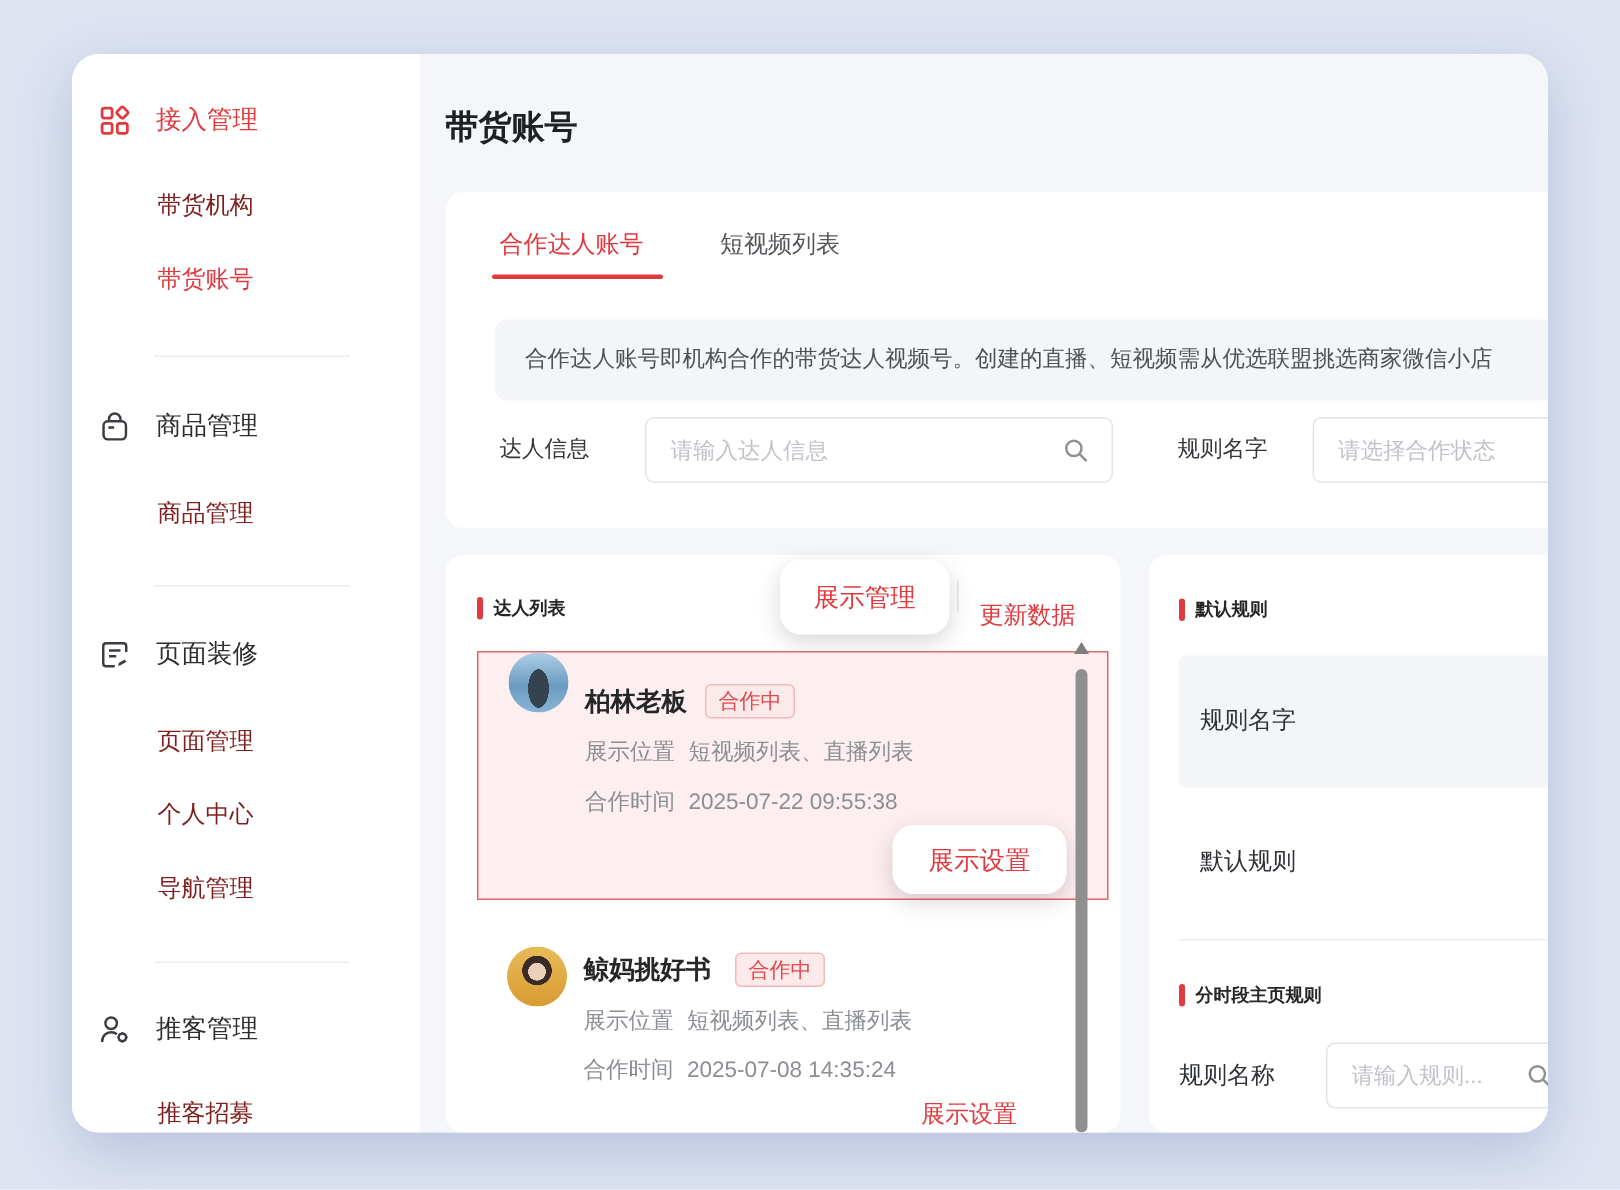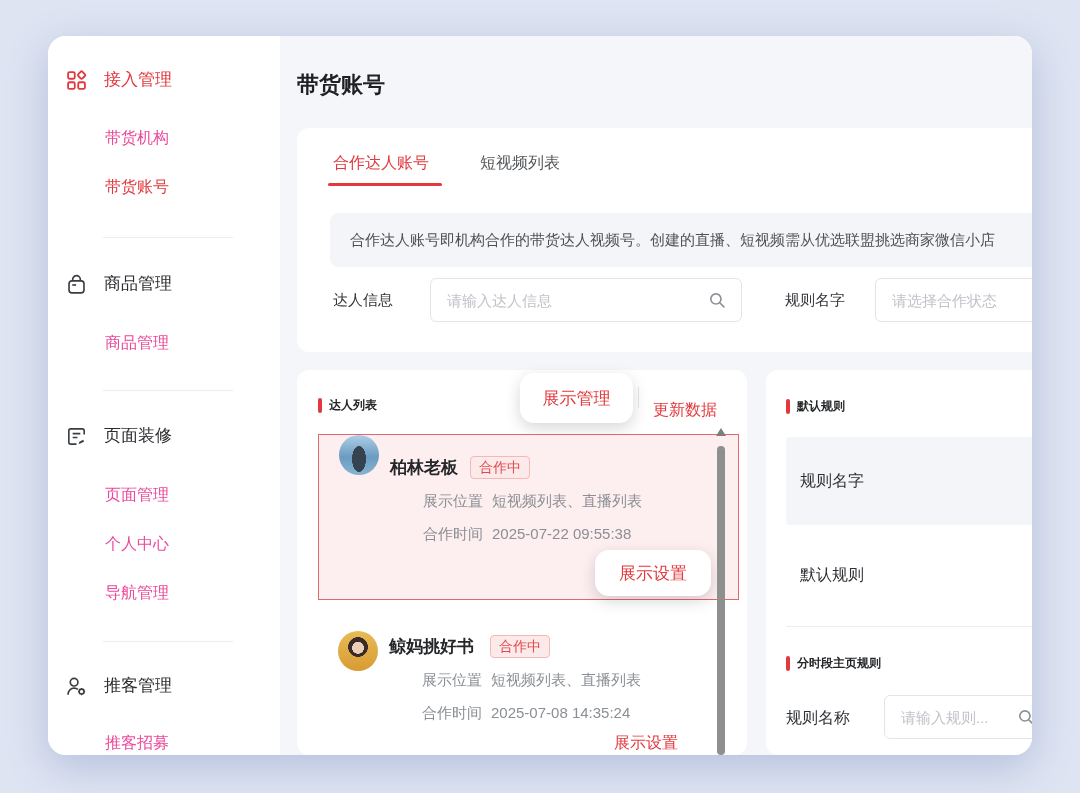--- a/index.html
+++ b/index.html
@@ -13,21 +13,21 @@
     position:absolute; left:48px; top:36px; width:984px; height:719px;
     background:#fff; border-radius:18px; overflow:hidden;
     box-shadow:0 12px 40px rgba(80,100,160,.28);
   }
   
   .sidebar { position:absolute; left:0; top:0; width:232px; height:100%; background:#fff; }
   .side-row { position:absolute; height:28px; line-height:28px; white-space:nowrap; cursor:pointer; }
   .side-group { left:17px; font-size:17px; font-weight:500; color:#2b2d30; display:flex; align-items:center; gap:16px; }
   .side-group.active { color:#e1393e; }
   .side-group svg { display:block; }
-  .side-sub { left:57px; font-size:16px; color:#ec4899; }
+  .side-sub { left:57px; font-size:16px; color:#7f1d1d; }
   .side-sub.active { color:#e1393e; }
   .side-divider { position:absolute; left:55px; width:130px; height:1px; background:#ececec; }
   
   .main { position:absolute; left:232px; top:0; right:0; bottom:0; background:#f5f6f9; }
   .page-title { position:absolute; left:17px; top:34px; font-size:22px; font-weight:700; color:#1e2022; }
   .card { position:absolute; background:#fff; border-radius:12px; }
   .card-filters { left:17px; top:92px; width:790px; height:224px; }
   .tab { position:absolute; top:25px; font-size:16px; cursor:pointer; }
   .tab-active { left:36px; color:#e1393e; font-weight:500; }
   .tab-underline { position:absolute; left:31px; top:55px; width:114px; height:3px; background:#e1393e; border-radius:2px; }
@@ -55,21 +55,21 @@
   .avatar-1 { background:
       radial-gradient(ellipse 7px 13px at 50% 60%, #34434f 98%, transparent),
       linear-gradient(180deg,#aecfe6 0%,#6b9cc0 55%,#86b4d4 100%); }
   .avatar-2 { background:
       radial-gradient(circle 6px at 50% 42%, #eccfb9 97%, transparent),
       radial-gradient(circle 10px at 50% 40%, #3a2b26 97%, transparent),
       linear-gradient(180deg,#e7bb56 0%,#d99b33 100%); }
   .t-name { position:absolute; left:71px; font-size:17px; font-weight:700; color:#242628; white-space:nowrap; }
   .t-badge { position:absolute; font-size:14px; color:#e0484d; background:#fce9e9; border:1px solid #f3b8b8;
     border-radius:4px; padding:2px 8px; line-height:17px; white-space:nowrap; }
-  .t-line { position:absolute; left:71px; font-size:15px; color:#8b8f94; white-space:nowrap;margin-left:33px; }
+  .t-line { position:absolute; left:71px; font-size:15px; color:#8b8f94; white-space:nowrap; }
   .t-line .lbl { margin-right:9px; }
   
   .v-scroll { position:absolute; left:419px; top:52px; width:10px; bottom:0; cursor:pointer; }
   .v-scroll .arrow { position:absolute; left:0; top:6px; width:0; height:0;
     border-left:5px solid transparent; border-right:5px solid transparent; border-bottom:8px solid #7d7d7d; }
   .v-scroll .thumb { position:absolute; left:1px; top:24px; width:8px; height:calc(100% - 24px);
     background:#8f8f8f; border-radius:4px; }
   
   .card-rules { left:486px; top:334px; width:300px; height:385px; }
   .rule-header-row { position:absolute; left:20px; top:67px; width:280px; height:88px; background:#f4f5f8;

